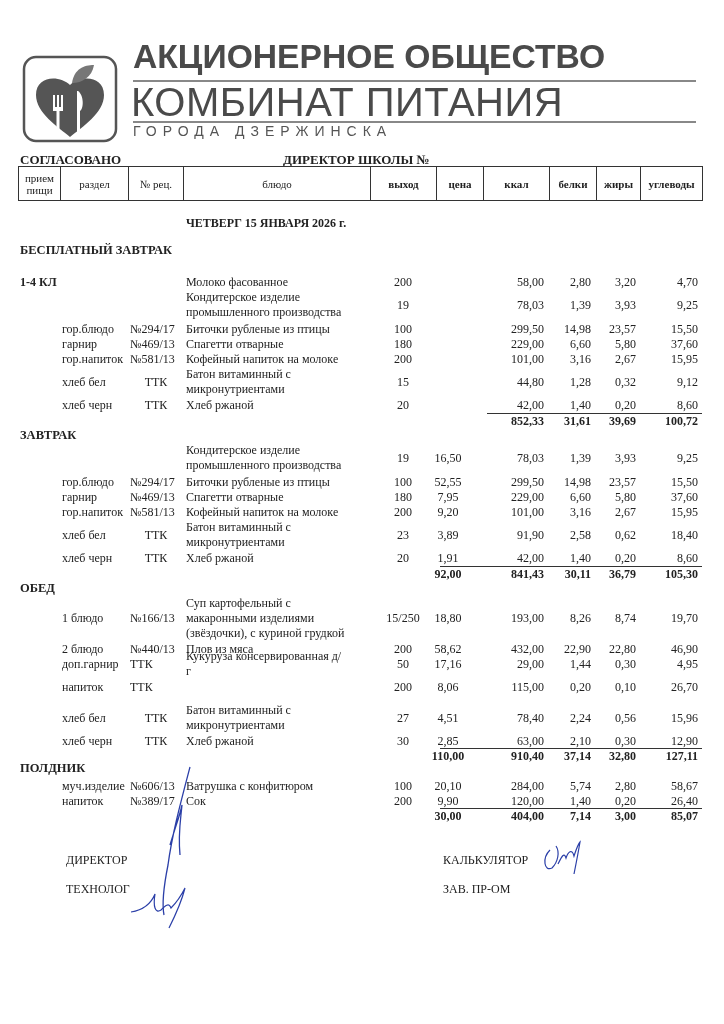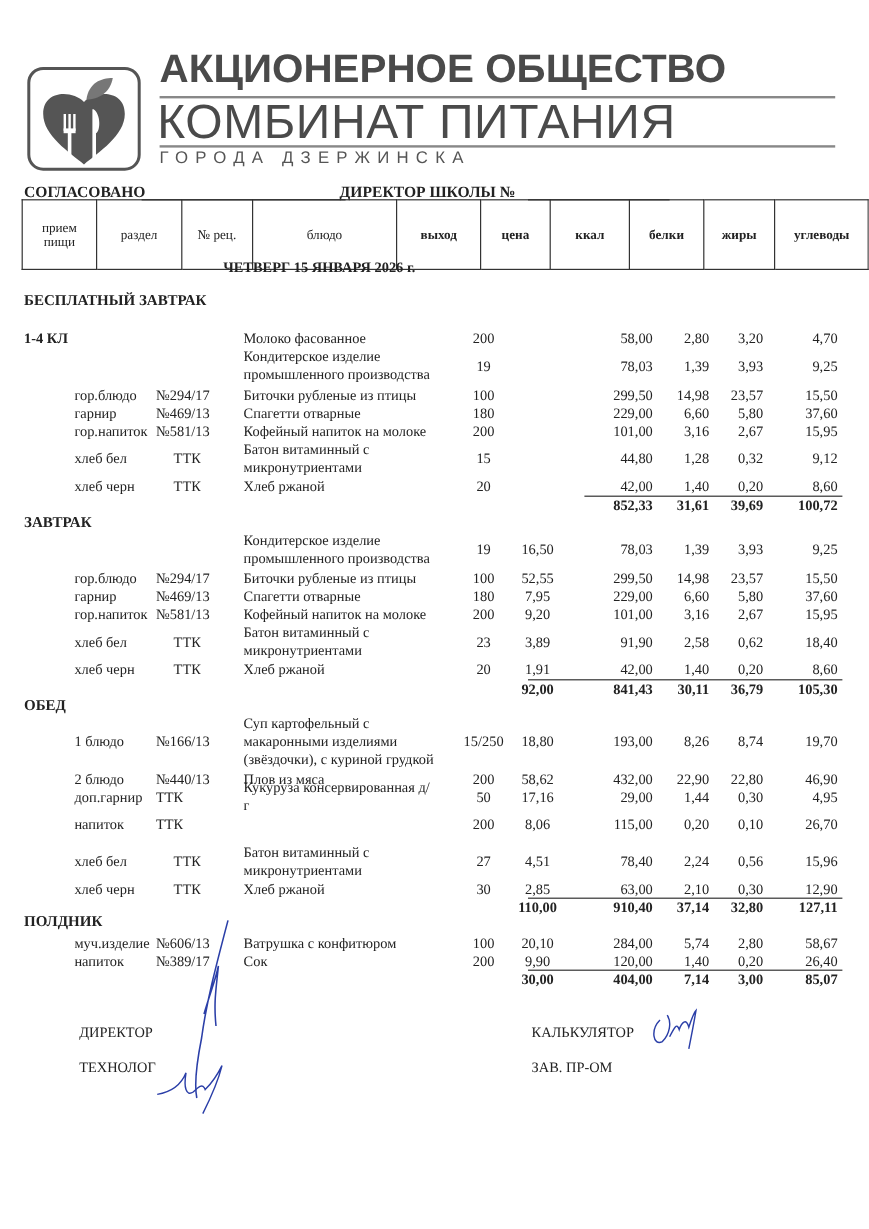--- a/index.html
+++ b/index.html
@@ -13,28 +13,28 @@
   .t2 { left: 131px; top: 80px; font-family: "Liberation Sans", sans-serif; font-size: 40px; color: #4a4a4a; letter-spacing: 0.5px; }
   .rule2 { left: 133px; top: 121px; width: 563px; height: 2px; background: #888; }
   .t3 { left: 133px; top: 123px; font-family: "Liberation Sans", sans-serif; font-size: 14px; color: #555; letter-spacing: 6px; }
   
   .agreed { left: 20px; top: 152px; font-size: 13px; font-weight: bold; }
   .agreed-line { left: 118px; top: 166px; width: 170px; height: 1px; background: #222; }
   .director-school { left: 283px; top: 152px; font-size: 13px; font-weight: bold; }
   .dir-line { left: 440px; top: 166px; width: 118px; height: 1px; background: #222; }
   
   table.head { position: absolute; left: 18px; top: 166px; border-collapse: collapse; font-size: 11px; }
-  table.head td { border: 1px solid #333; text-align: center; height: 33px; padding: 12px; line-height: 12px; }
+  table.head td { border: 1px solid #333; text-align: center; height: 33px; padding: 0; line-height: 12px; }
   
   .row { position: absolute; left: 0; width: 724px; height: 15px; font-size: 12px; line-height: 14px; }
   .row > span { position: absolute; white-space: nowrap; }
   .c-sec { left: 62px; }
   .c-rec { left: 130px; text-align: center; }
   .c-recc { left: 130px; width: 52px; text-align: center; }
-  .c-dish { left: 203px; }
+  .c-dish { left: 186px; }
   .c-out { left: 370px; width: 66px; text-align: center; }
   .c-price { left: 428px; width: 40px; text-align: center; }
   .c-kcal { left: 490px; width: 54px; text-align: right; }
   .c-prot { left: 549px; width: 42px; text-align: right; }
   .c-fat { left: 596px; width: 40px; text-align: right; }
   .c-carb { left: 640px; width: 58px; text-align: right; }
   .bold { font-weight: bold; }
   .hdr { font-size: 12.5px; font-weight: bold; left: 20px; }
   .uline { position: absolute; height: 1px; background: #333; }
   .sign { font-size: 12px; font-weight: normal; }

